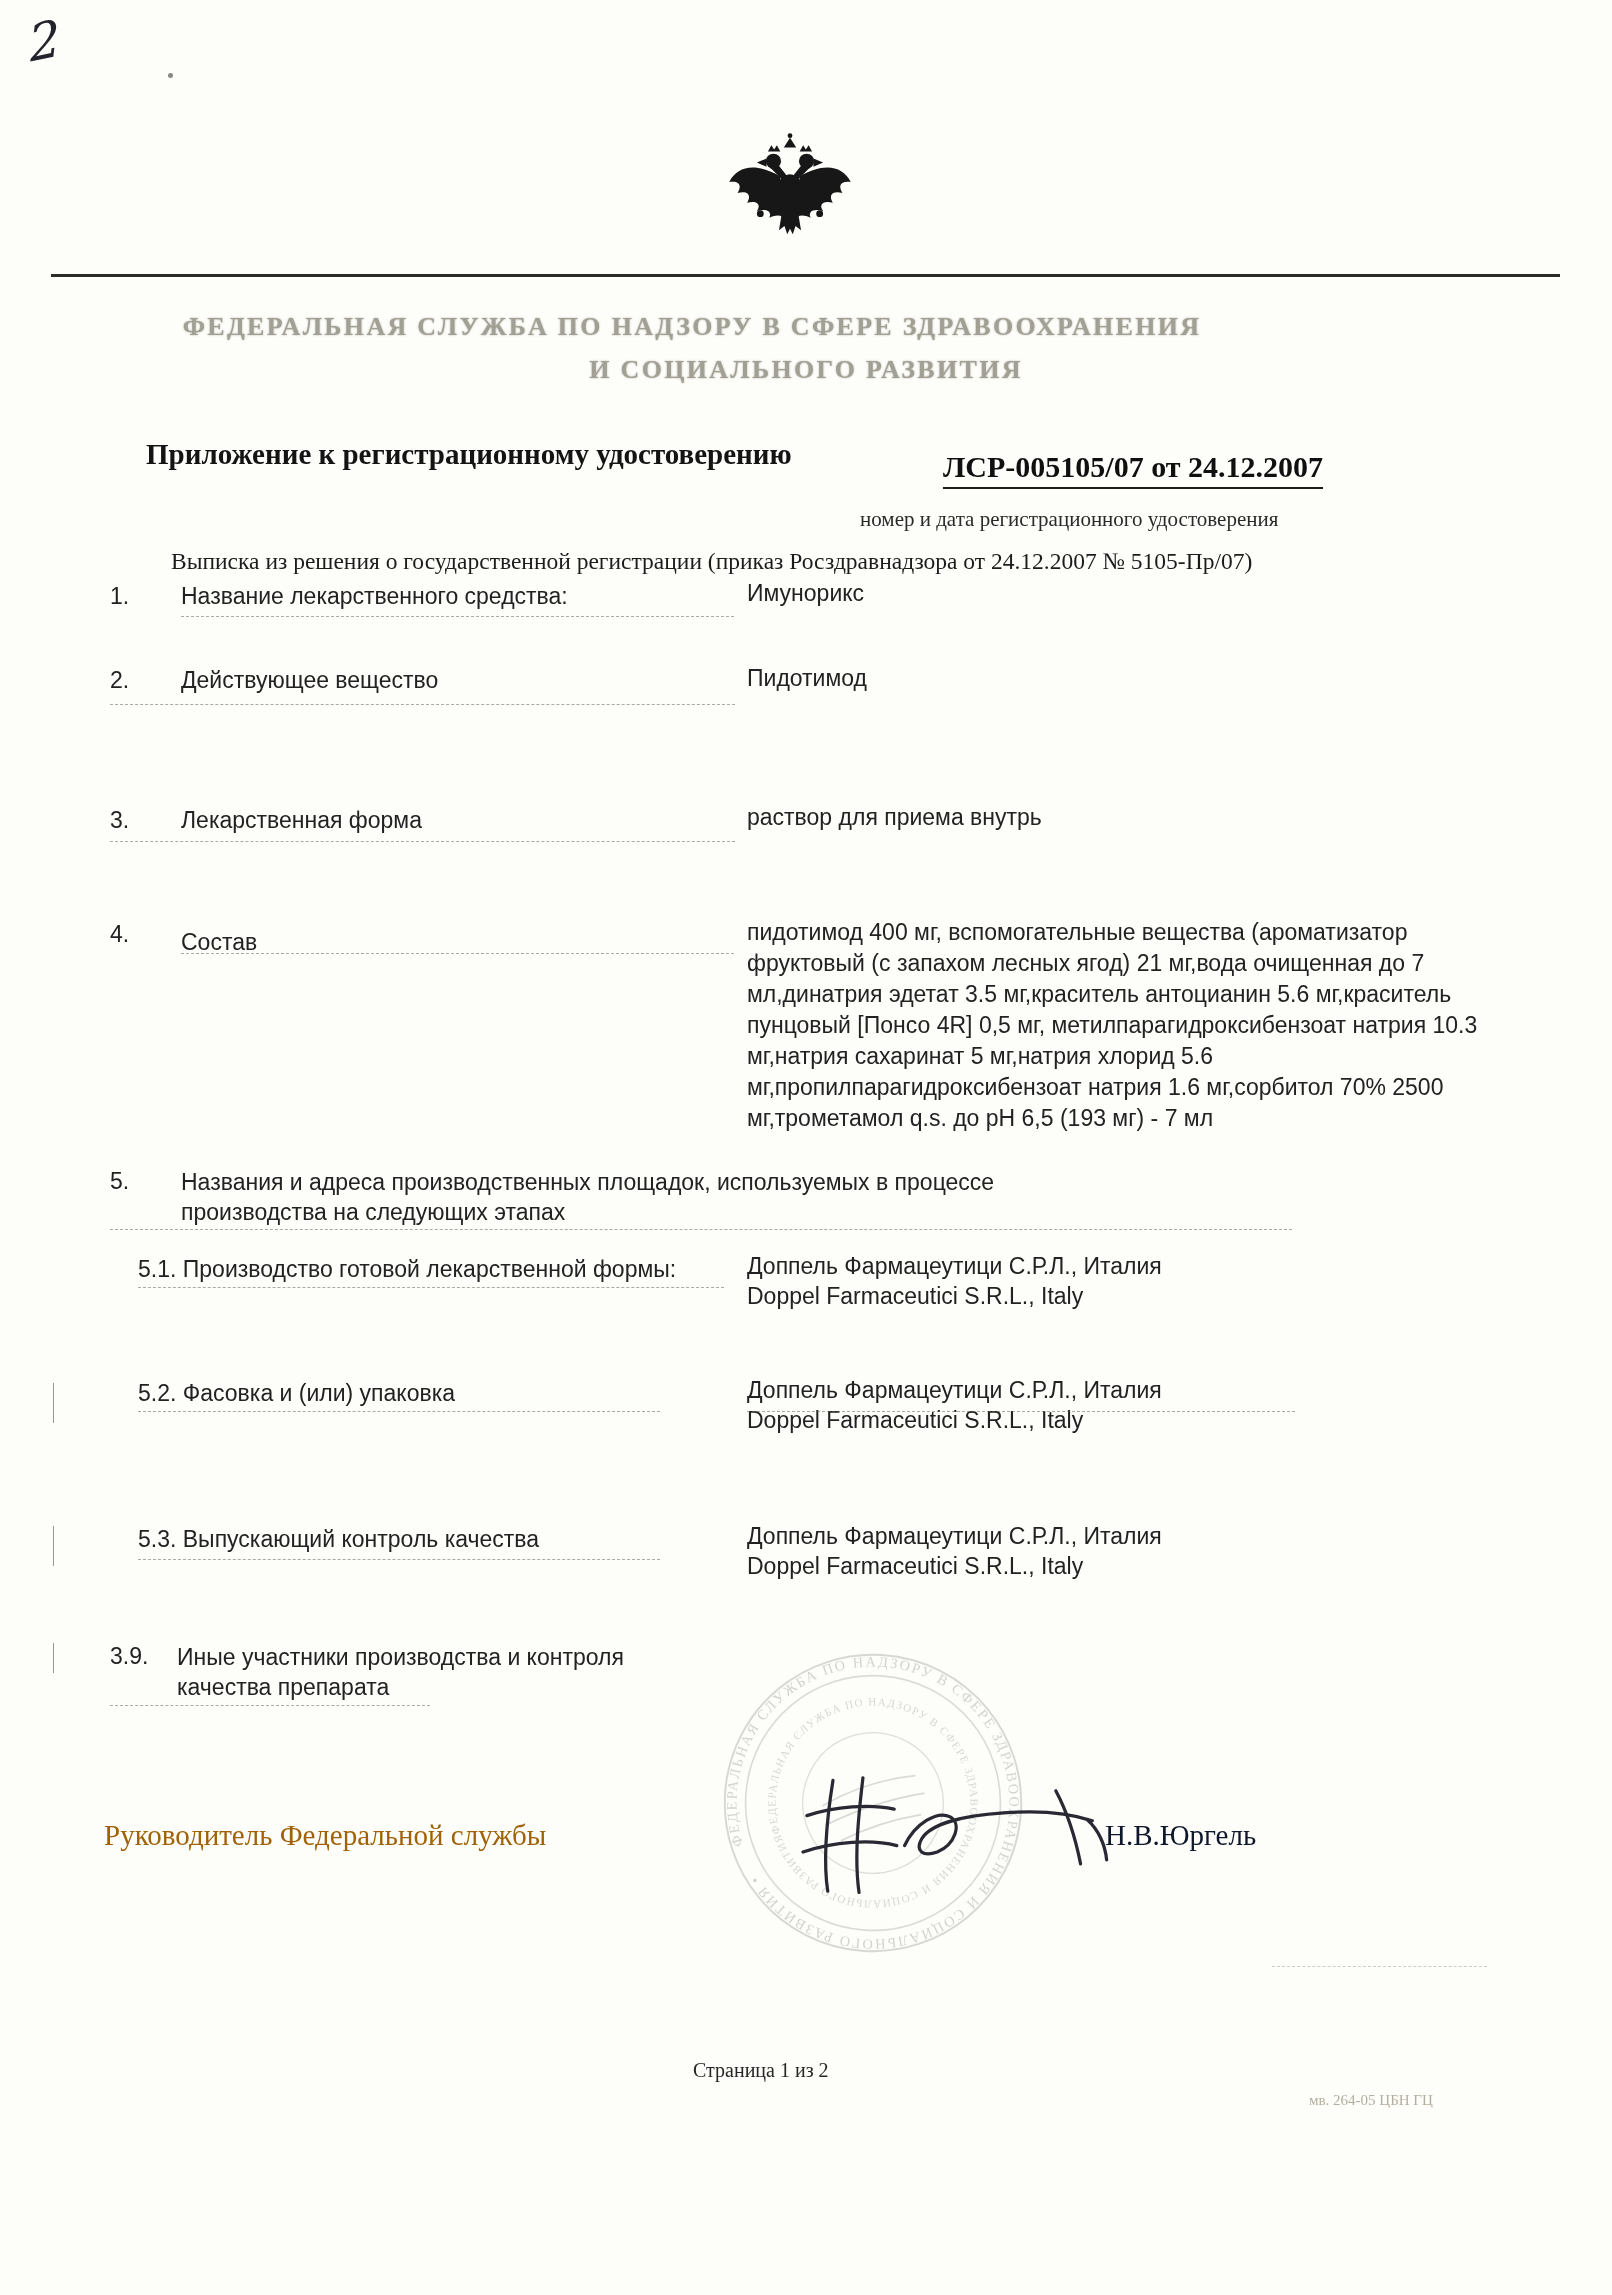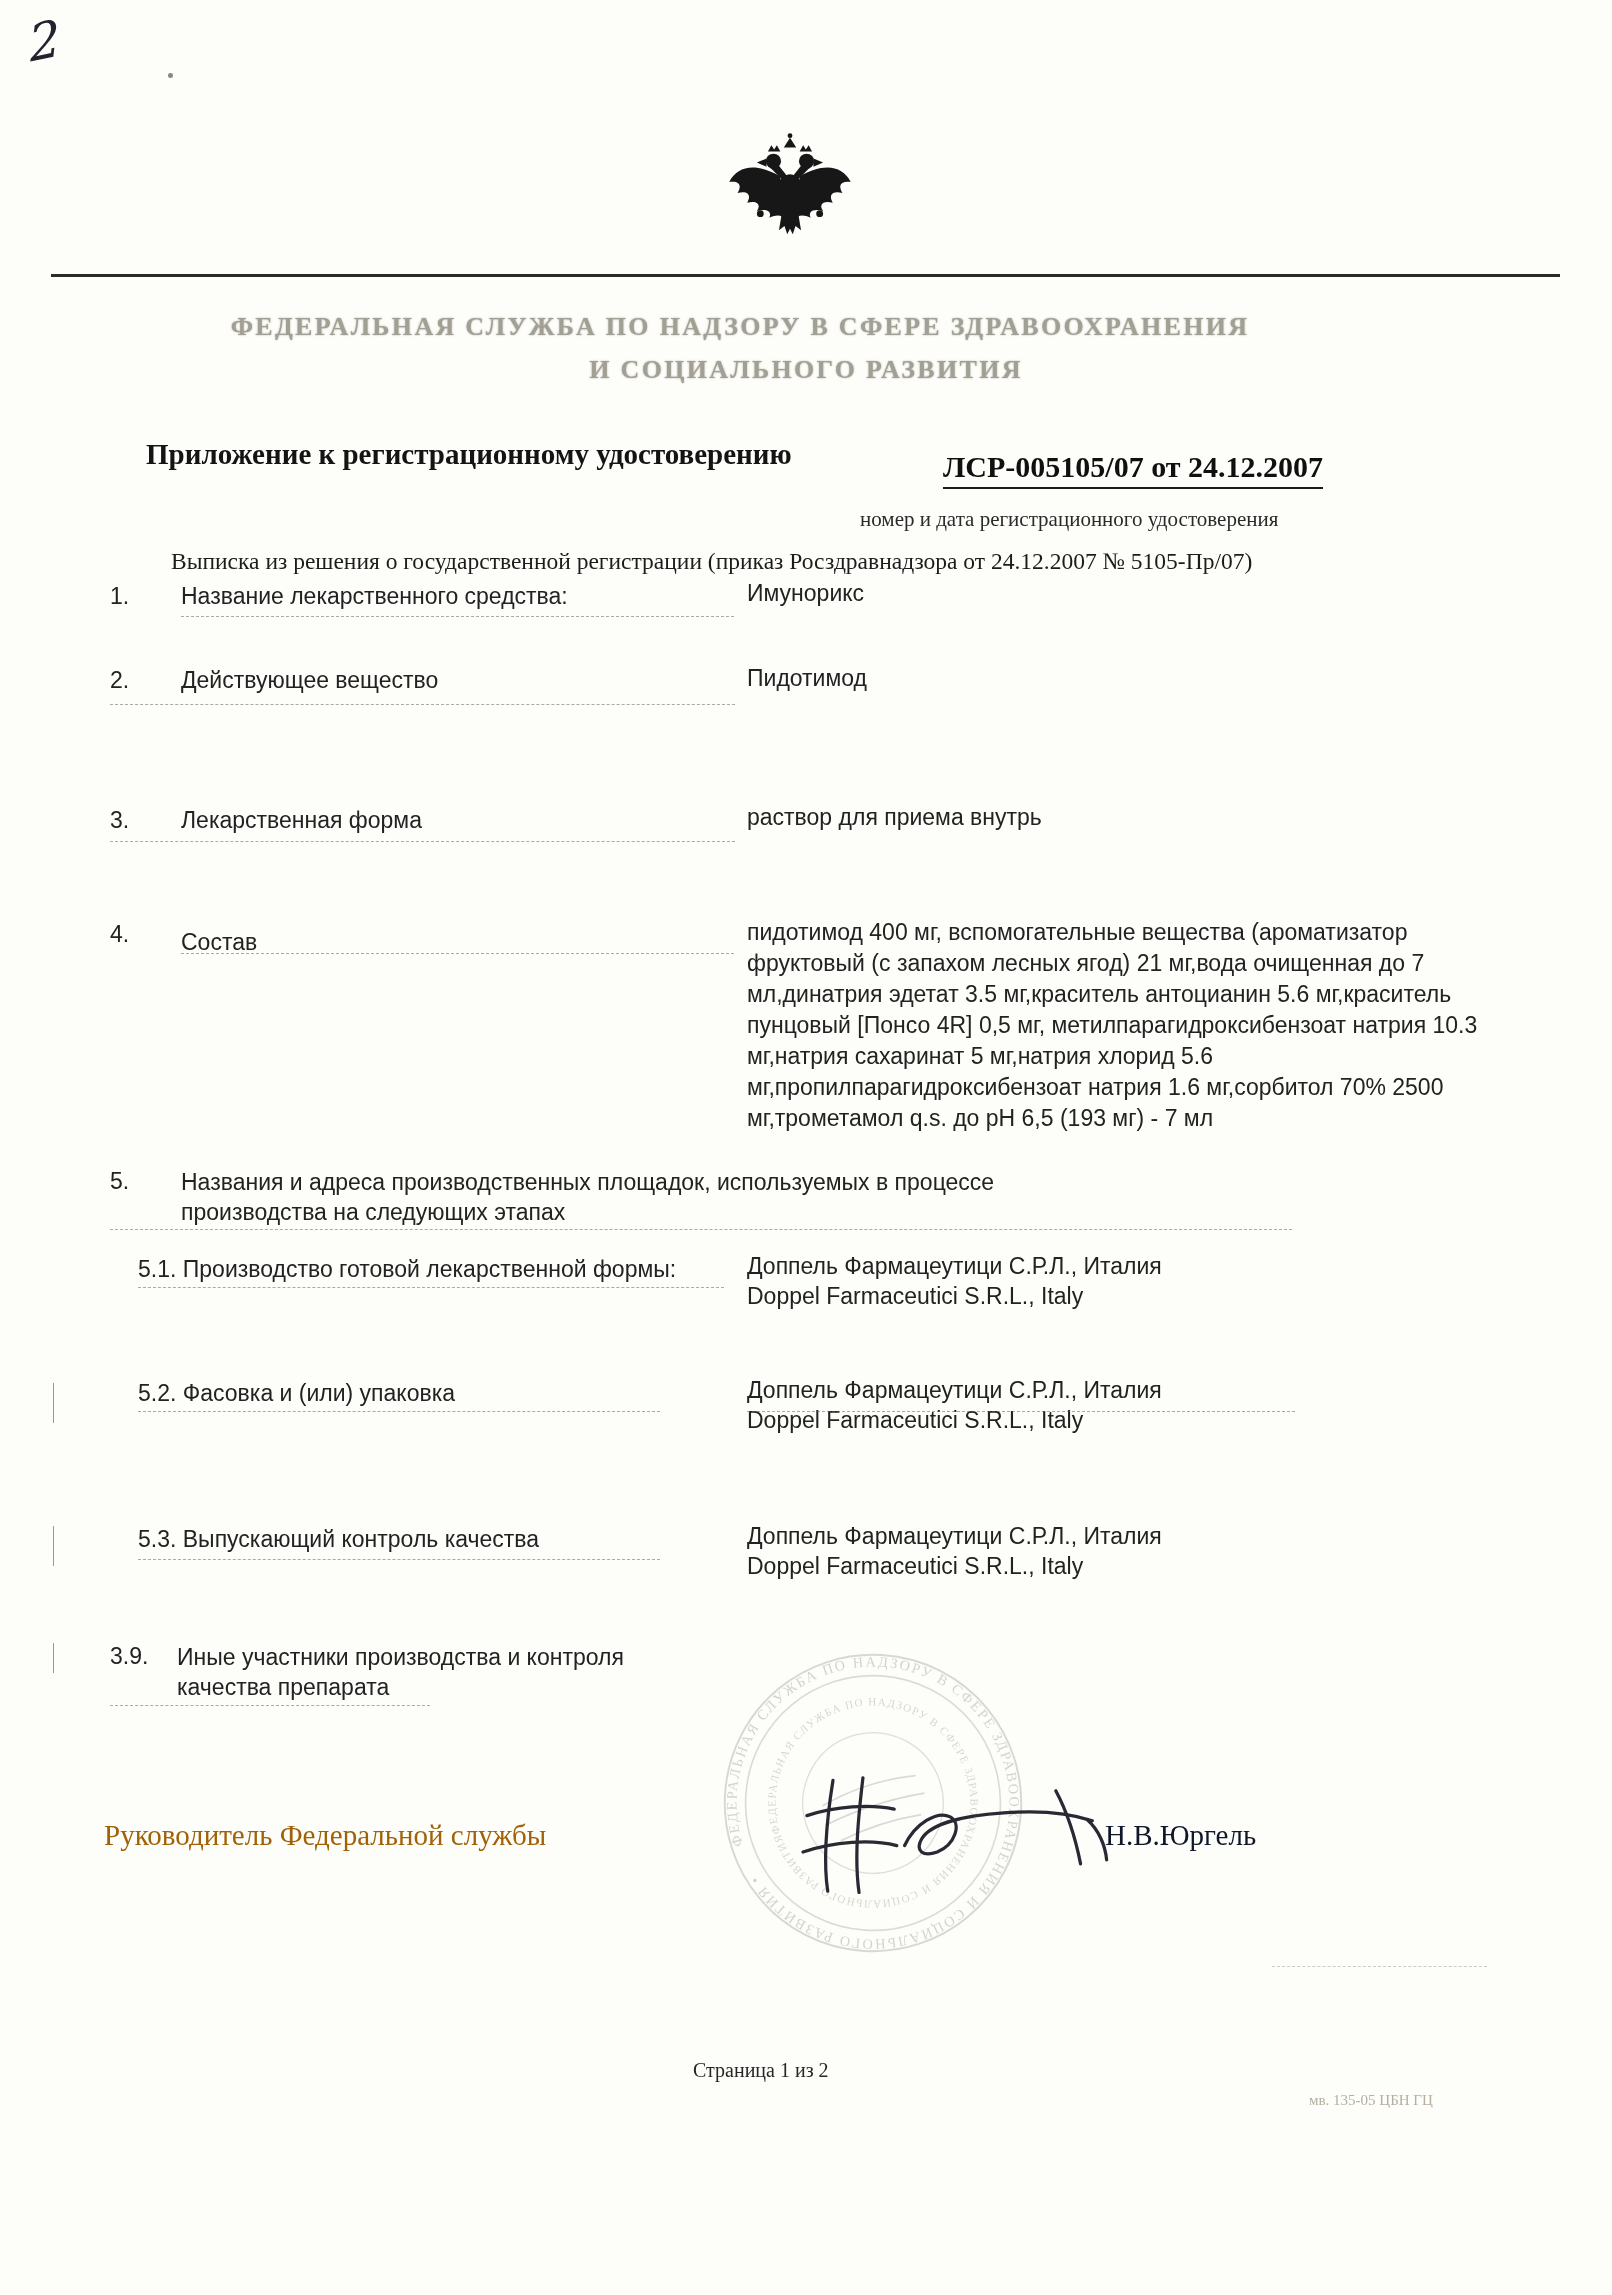--- a/index.html
+++ b/index.html
@@ -42,21 +42,21 @@
       <path d="M114,28 l5,-9 l4,6 l4,-6 l5,9 z"></path>
       <path d="M91,22 l9,-14 l9,14 z"></path>
       <circle cx="100" cy="5" r="3.5"></circle>
       <circle cx="57" cy="118" r="5"></circle>
       <circle cx="143" cy="118" r="5"></circle>
     </g>
   </svg>
 
   <div class="abs solidline" style="left:51px;top:274px;width:1509px;height:3.3px;"></div>
 
-  <div class="abs serif faded" style="left:0;top:312px;width:1384px;text-align:center;font-size:26px;padding-left:48px;">ФЕДЕРАЛЬНАЯ СЛУЖБА ПО НАДЗОРУ В СФЕРЕ ЗДРАВООХРАНЕНИЯ</div>
+  <div class="abs serif faded" style="left:0;top:312px;width:1384px;text-align:center;font-size:26px;">ФЕДЕРАЛЬНАЯ СЛУЖБА ПО НАДЗОРУ В СФЕРЕ ЗДРАВООХРАНЕНИЯ</div>
   <div class="abs serif faded" style="left:0;top:355px;width:1612px;text-align:center;font-size:26px;">И СОЦИАЛЬНОГО РАЗВИТИЯ</div>
 
   <div class="abs serif" style="left:146px;top:438px;font-size:29px;font-weight:bold;color:#141414;">Приложение к регистрационному удостоверению</div>
   <div class="abs serif" style="left:943px;top:450px;font-size:30px;font-weight:bold;color:#101010;border-bottom:2px solid #1c1c1c;padding-bottom:3.3px;">ЛСР-005105/07 от 24.12.2007</div>
   <div class="abs serif" style="left:860px;top:507px;font-size:21px;color:#2a2a2a;">номер и дата регистрационного удостоверения</div>
 
   <div class="abs serif" style="left:171px;top:548px;font-size:23.5px;color:#1c1c1c;">Выписка из решения о государственной регистрации (приказ Росздравнадзора  от 24.12.2007 № 5105-Пр/07)</div>
 
   <div class="abs form" style="left:110px;top:582px;">1.</div>
   <div class="abs form" style="left:181px;top:582px;">Название лекарственного средства:</div>
@@ -149,16 +149,16 @@
       <path d="M548,102 C566,118 576,142 578,164"></path>
     </g>
   </svg>
 
   <div class="abs serif" style="left:104px;top:1819px;font-size:29px;color:#a16207;">Руководитель Федеральной службы</div>
   <div class="abs serif" style="left:1105px;top:1819px;font-size:29px;color:#0f172a;">Н.В.Юргель</div>
 
   <div class="abs dash" style="left:1272px;top:1966px;width:215px;opacity:.6;"></div>
 
   <div class="abs sans" style="left:693px;top:2059px;font-size:20px;color:#262626;">Страница 1 из 2</div>
-  <div class="abs sans" style="left:1309px;top:2092px;font-size:15px;color:#b4afa0;">мв. 135-05 ЦБН ГЦ</div>
+  <div class="abs sans" style="left:1309px;top:2092px;font-size:15px;color:#b4afa0;">мв. 264-05 ЦБН ГЦ</div>
 
 </div>
 
 
 </body></html>

